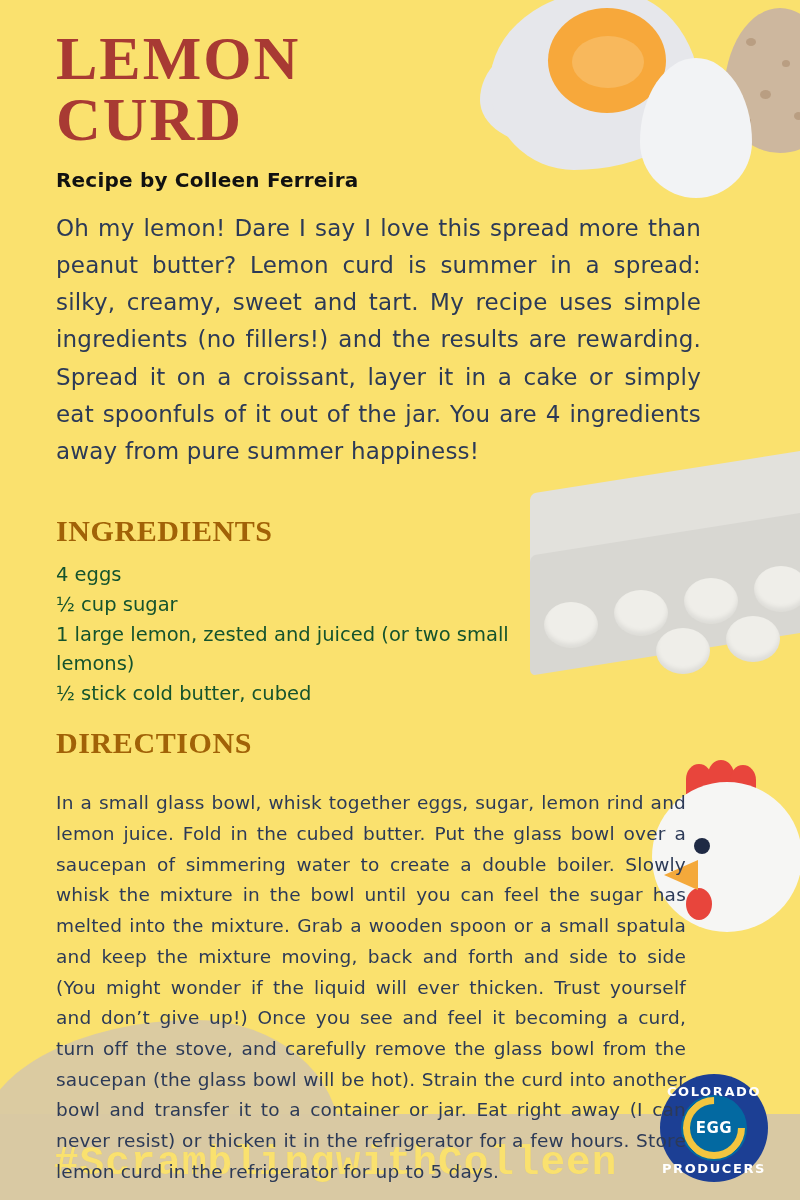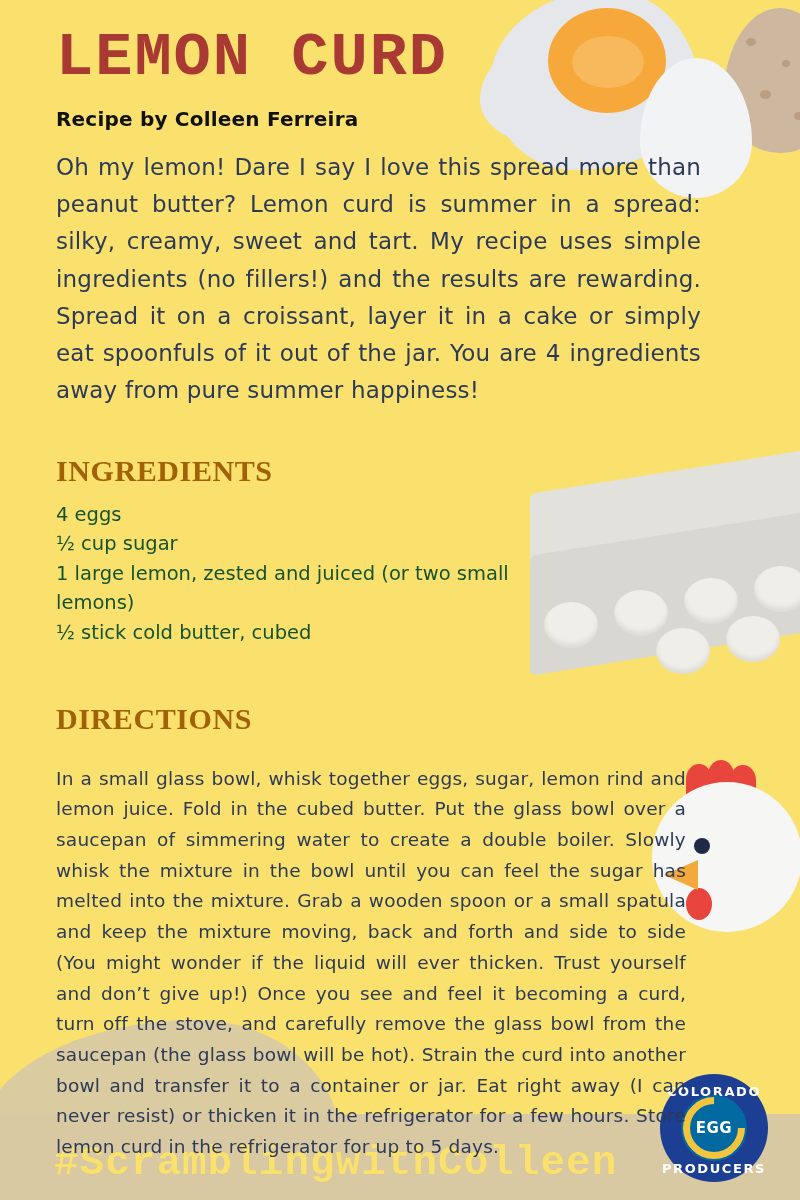--- a/index.html
+++ b/index.html
@@ -74,21 +74,21 @@
   .ch-beak {
     position: absolute; left: 30px; top: 100px; width: 0; height: 0;
     border-top: 15px solid transparent; border-bottom: 15px solid transparent;
     border-right: 34px solid #F4A93B;
   }
   .ch-wattle { position: absolute; left: 52px; top: 128px; width: 26px; height: 32px; background: #E8453C; border-radius: 50%; }
 
   
   .content { position: relative; z-index: 5; padding: 18px 56px 0 56px; }
   .title {
-    font-family: Liberation Mono, monospace;
+    font-family: Liberation Serif, serif;
     font-weight: 700;
     font-size: 62px;
     line-height: 0.98;
     letter-spacing: 2px;
     color: #A83A33;
     margin-top: 10px;
     max-width: 420px;
   }
   .byline {
     margin-top: 18px;
@@ -107,21 +107,21 @@
     letter-spacing: .2px;
   }
   .section-head {
     font-weight: 700;
     font-size: 30px;
     letter-spacing: .6px;
     color: #a16207;
     font-family: Liberation Serif, serif;
   }
   .sh-ingredients { margin-top: 44px; }
-  .sh-directions { margin-top: 54px; }
+  .sh-directions { margin-top: 18px; }
   .ingredient-list { margin-top: 12px; }
   .ingredient-list li {
     list-style: none;
     font-size: 19.5px;
     line-height: 1.52;
     color: #14532d;
     max-width: 520px;
   }
   .directions {
     margin-top: 28px;

